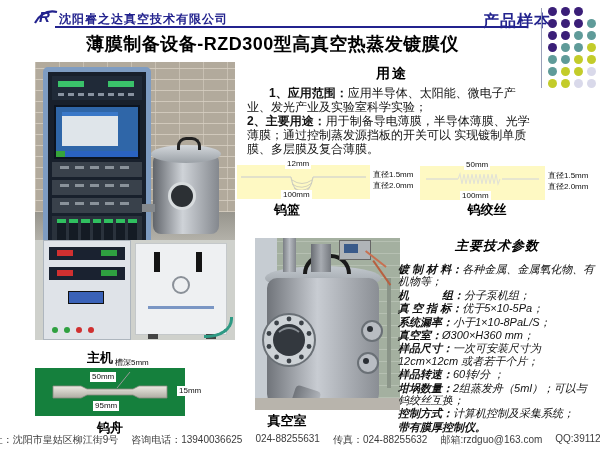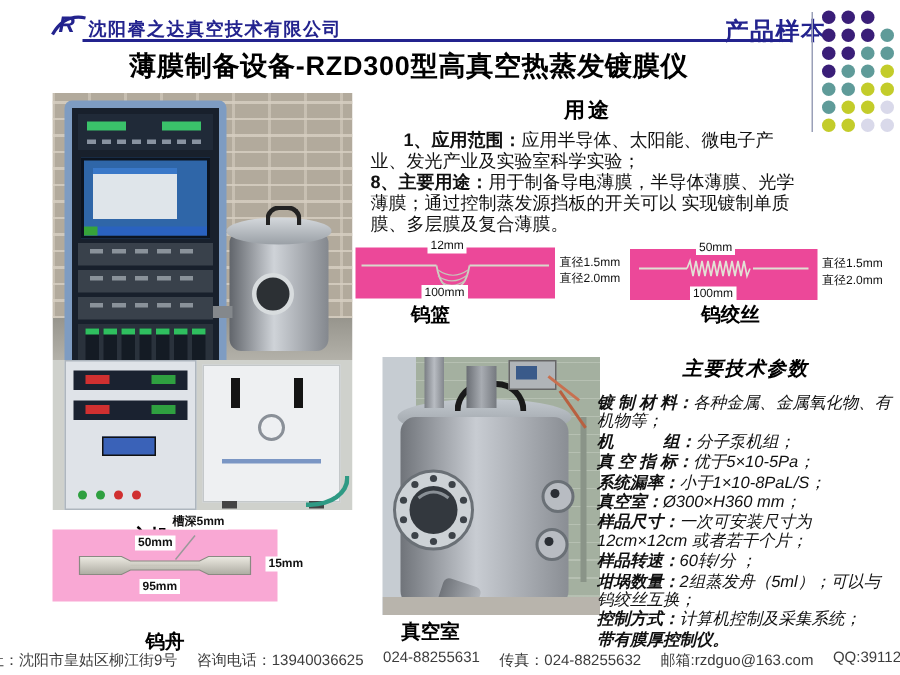--- a/index.html
+++ b/index.html
@@ -63,24 +63,24 @@
   .white-box{position:absolute;left:100px;top:3px;width:92px;height:92px;background:#eef0f2;border:1px solid #c4c8ca;box-sizing:border-box;}
   .wb-slot{position:absolute;top:8px;width:6px;height:20px;background:#141414;}
   .wb-s1{left:18px;} .wb-s2{left:60px;}
   .wb-emblem{position:absolute;left:36px;top:32px;width:14px;height:14px;border-radius:50%;border:2px solid #8a9098;}
   .wb-line{position:absolute;left:12px;top:62px;width:66px;height:3px;background:#7a96c4;}
   .wb-foot{position:absolute;bottom:-5px;width:10px;height:5px;background:#444;}
   .wb-f1{left:12px;} .wb-f2{left:70px;}
   .hose{position:absolute;right:2px;bottom:2px;width:26px;height:18px;border:3px solid #2f9a84;border-top:none;border-left:none;border-radius:0 0 90% 0;}
 
   
-  .blackfig{position:absolute;background:#ec4899;overflow:visible;}
+  .blackfig{position:absolute;background:#fef9c3;overflow:visible;}
   .fig-basket{left:237px;top:165px;width:133px;height:34px;}
   .fig-strand{left:420px;top:166px;width:125px;height:34px;}
-  .fig-boat{left:35px;top:353px;width:150px;height:48px;background:#f9a8d4;font-weight:bold;}
+  .fig-boat{left:35px;top:368px;width:150px;height:48px;background:#15803d;}
   .dim-label{position:absolute;background:#fff;color:#111;font-size:8px;line-height:10px;padding:0 2px;white-space:nowrap;}
   .dia-labels{position:absolute;font-size:8px;line-height:11px;color:#111;white-space:nowrap;}
   .fig-caption{position:absolute;font-weight:bold;font-size:13px;color:#000;text-align:center;}
 
   
   .photo-chamber{position:absolute;left:255px;top:238px;width:145px;height:172px;overflow:hidden;
     background:linear-gradient(90deg,#c6ccd2 0 22px,#a4b0a0 22px);}
   .pc-bricks{position:absolute;left:22px;top:0;right:0;bottom:0;
     background:repeating-linear-gradient(0deg,rgba(200,208,196,.5) 0 1px,rgba(0,0,0,0) 1px 12px);}
   .pipe{position:absolute;left:132px;top:40px;width:4px;height:110px;background:#8a9488;}
@@ -166,21 +166,21 @@
         <span class="dot" style="background: rgb(195, 204, 42);"></span>
         <span class="dot" style="background: rgb(217, 217, 234);"></span>
         <span class="dot" style="background: rgb(217, 217, 234);"></span>
       </div>
     </div>
   <div class="doc-title">薄膜制备设备-RZD300型高真空热蒸发镀膜仪</div>
 
   <div class="usage-title">用途</div>
   <div class="usage-body">
     <p class="usage-p indent"><span class="usage-label">1、应用范围：</span><span>应用半导体、太阳能、微电子产业、发光产业及实验室科学实验；</span></p>
-    <p class="usage-p"><span class="usage-label">8、主要用途：</span><span>用于制备导电薄膜，半导体薄膜、光学薄膜；通过控制蒸发源挡板的开关可以 实现镀制单质膜、多层膜及复合薄膜。</span></p>
+    <p class="usage-p"><span class="usage-label">2、主要用途：</span><span>用于制备导电薄膜，半导体薄膜、光学薄膜；通过控制蒸发源挡板的开关可以 实现镀制单质膜、多层膜及复合薄膜。</span></p>
   </div>
 
   <div class="photo-machine">
     <div class="brickwall"></div>
     <div class="floor-m"></div>
     <div class="cabinet">
       <div class="cab-inner">
         <div class="cab-disp">
           <div class="led l1"></div>
           <div class="led l2"></div>

